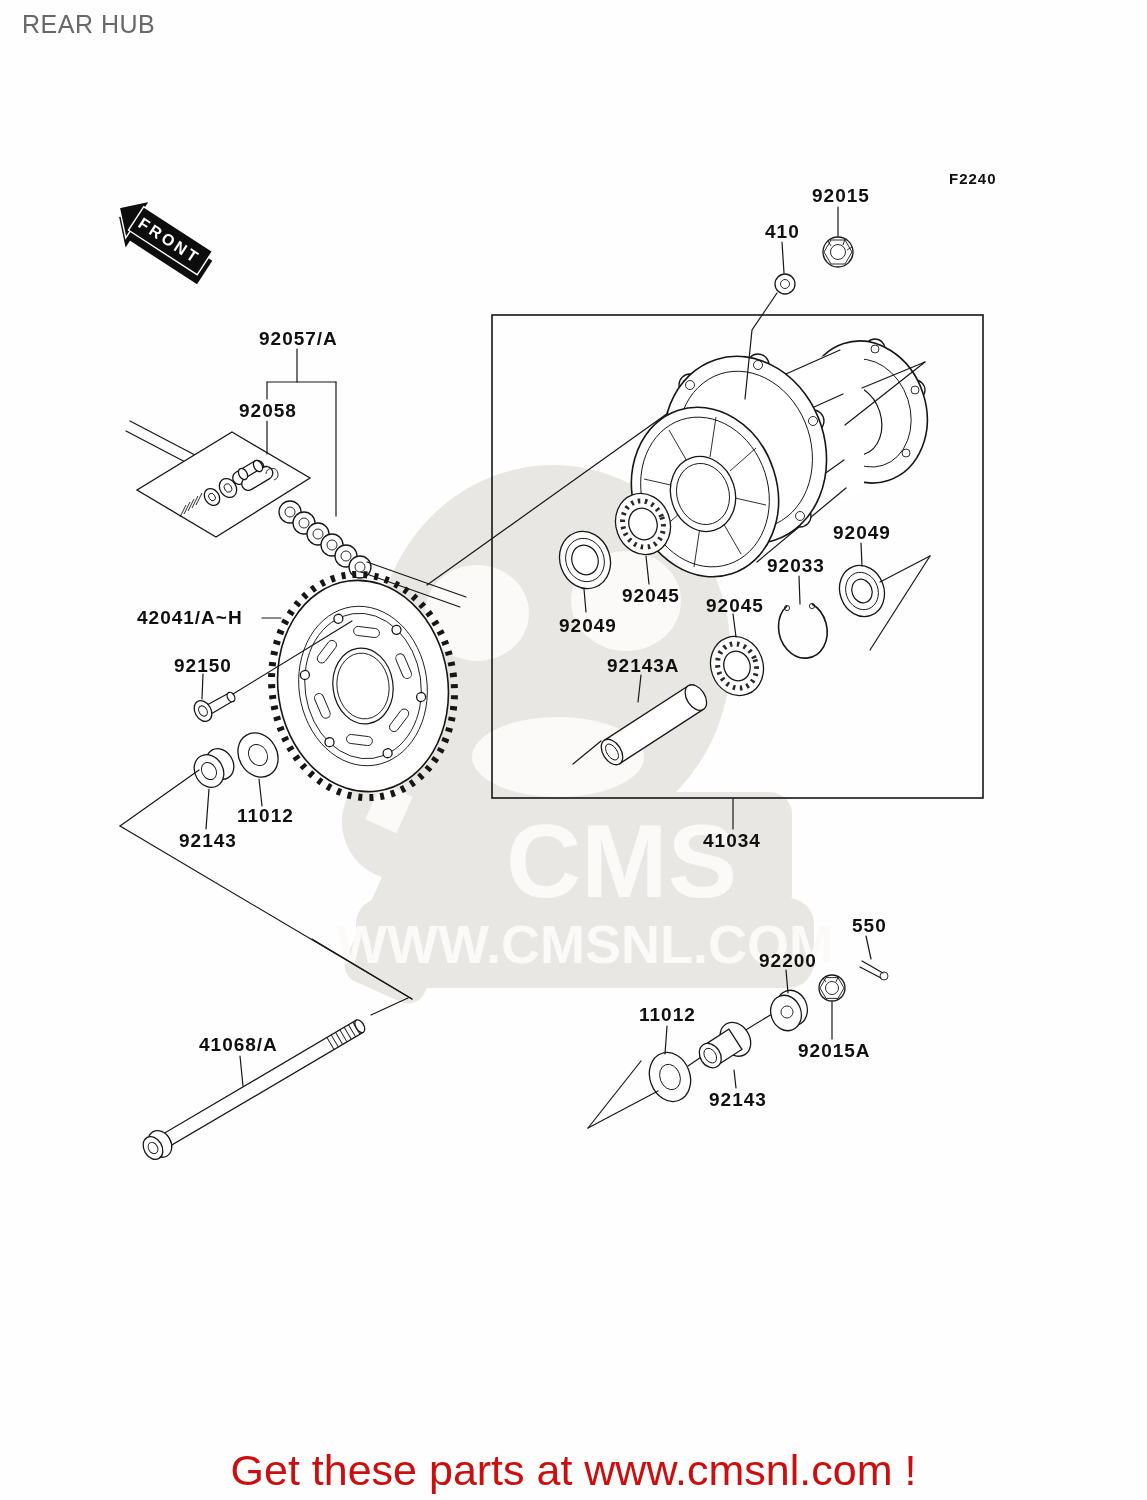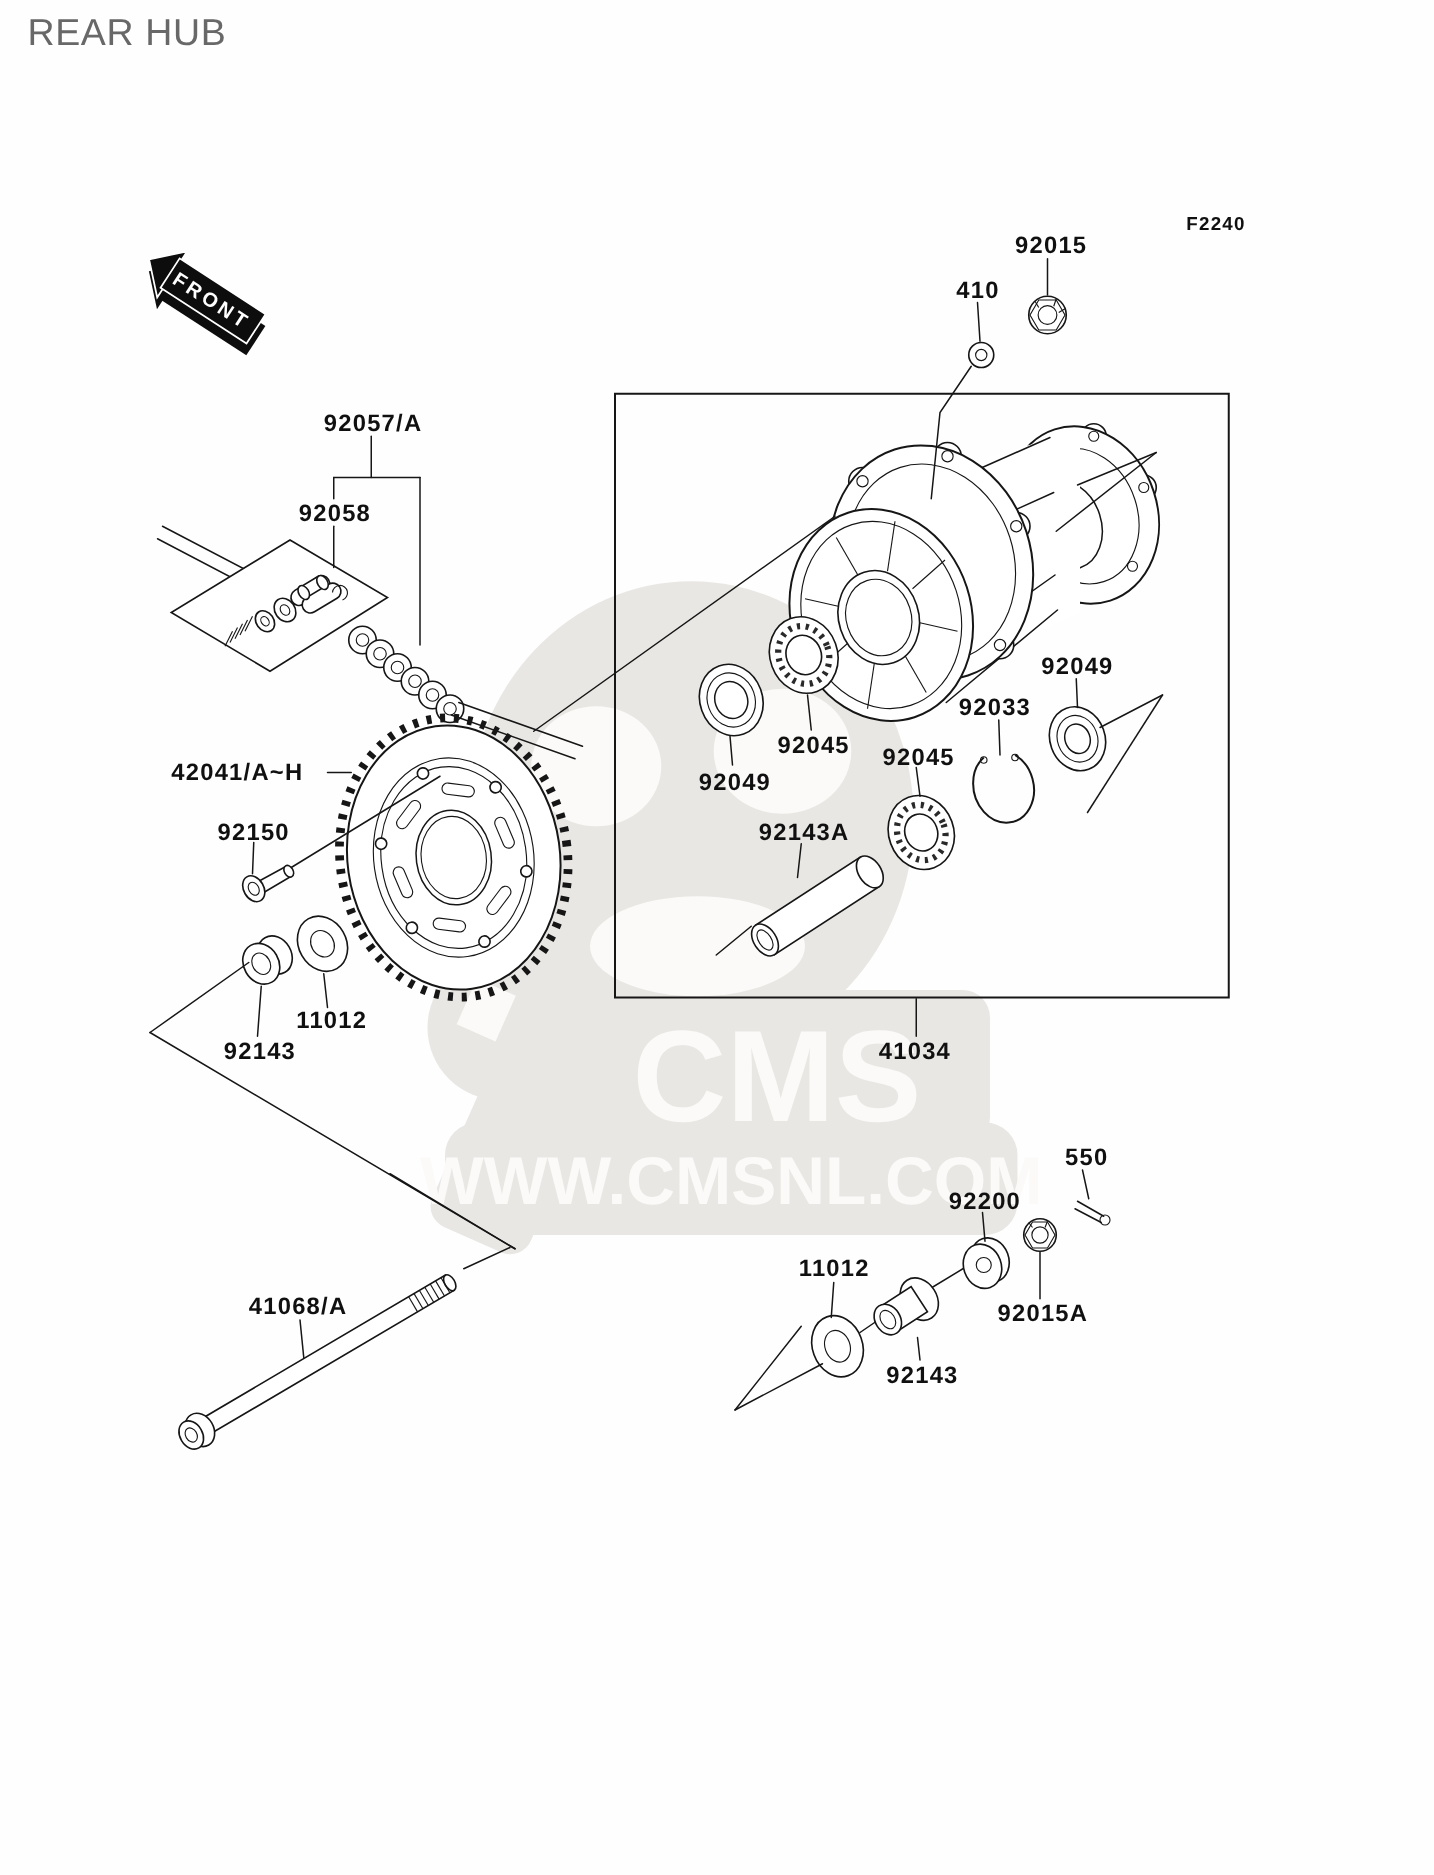--- a/index.html
+++ b/index.html
@@ -1,18 +1,18 @@
 <!DOCTYPE html>
 <html><head>
 <meta charset="utf-8">
 <style>
   html,body{margin:0;padding:0;background:#ffffff;}
   #stage{position:relative;width:1147px;height:1500px;background:#fefefe;overflow:hidden;
          font-family:"Liberation Sans",sans-serif;}
-  #page-title{position:absolute;left:22px;top:10px;font-size:30px;color:#686868;
+  #page-title{position:absolute;left:22px;top:10px;font-size:25px;color:#686868;
               letter-spacing:.5px;font-weight:400;}
   #footer-note{position:absolute;left:0;top:1446px;width:1147px;text-align:center;
                font-size:43px;color:#cc0e0e;font-weight:400;letter-spacing:0;}
   svg{position:absolute;left:0;top:0;}
   .ln{stroke:#161616;stroke-width:1.2;fill:none;stroke-linecap:round;}
   .ln2{stroke:#161616;stroke-width:1.6;fill:none;}
   .wfill{fill:#ffffff;stroke:#161616;stroke-width:1.3;}
   .wfill2{fill:#ffffff;stroke:#161616;stroke-width:1.6;}
   .thin{stroke:#161616;stroke-width:.9;fill:none;}
   .plabel{font:bold 19px "Liberation Sans",sans-serif;letter-spacing:1px;fill:#101010;}
@@ -364,13 +364,14 @@
         <text x="852" y="932" class="plabel">550</text>
         <text x="759" y="967" class="plabel">92200</text>
         <text x="798" y="1057" class="plabel">92015A</text>
         <text x="639" y="1021" class="plabel">11012</text>
         <text x="709" y="1106" class="plabel">92143</text>
         <text x="199" y="1051" class="plabel">41068/A</text>
         <text x="949" y="184" class="plabel fig">F2240</text>
       </g>
   </svg>
 
+  <div id="footer-note" style="color: rgb(204, 14, 14);">Get these parts at www.cmsnl.com !</div>
 </div>
 
 </body></html>

